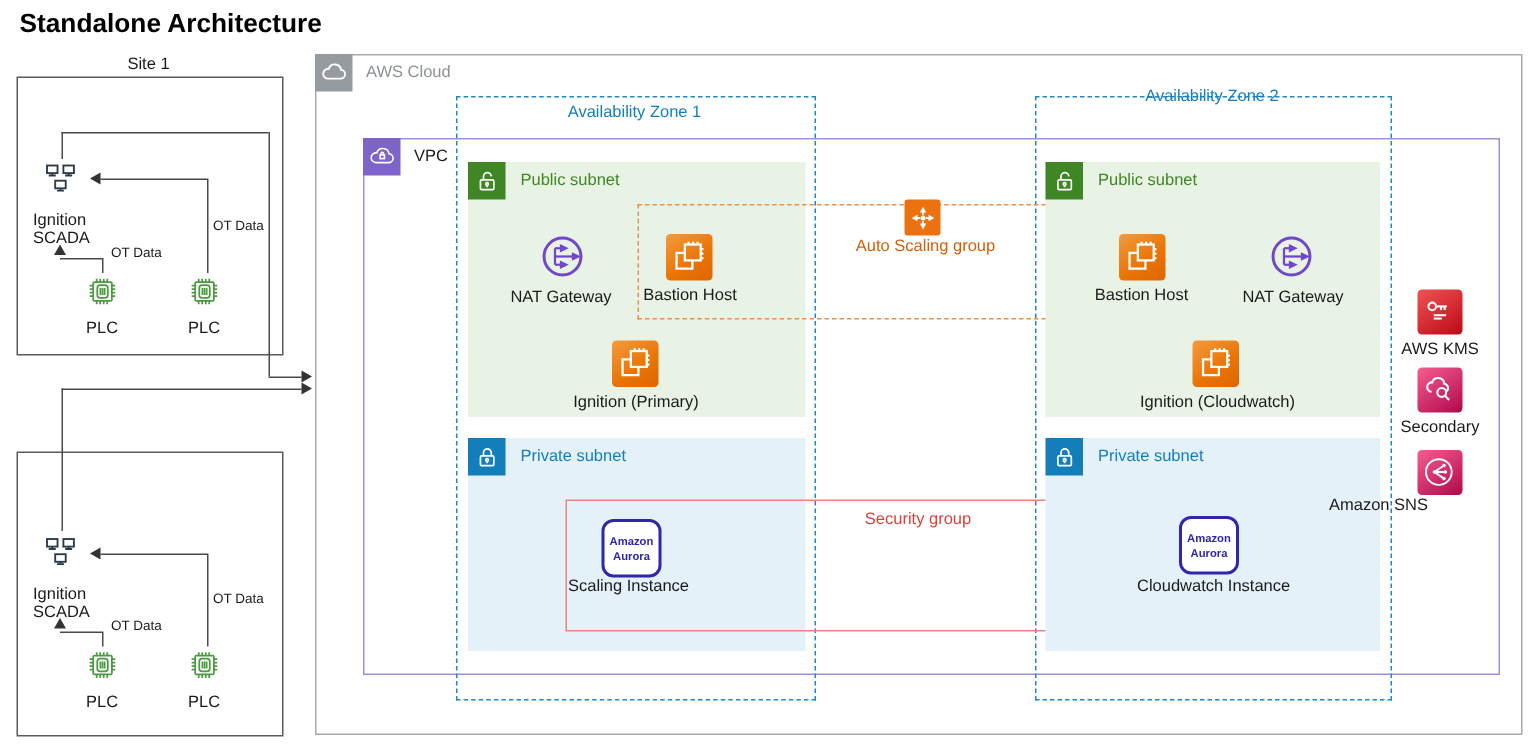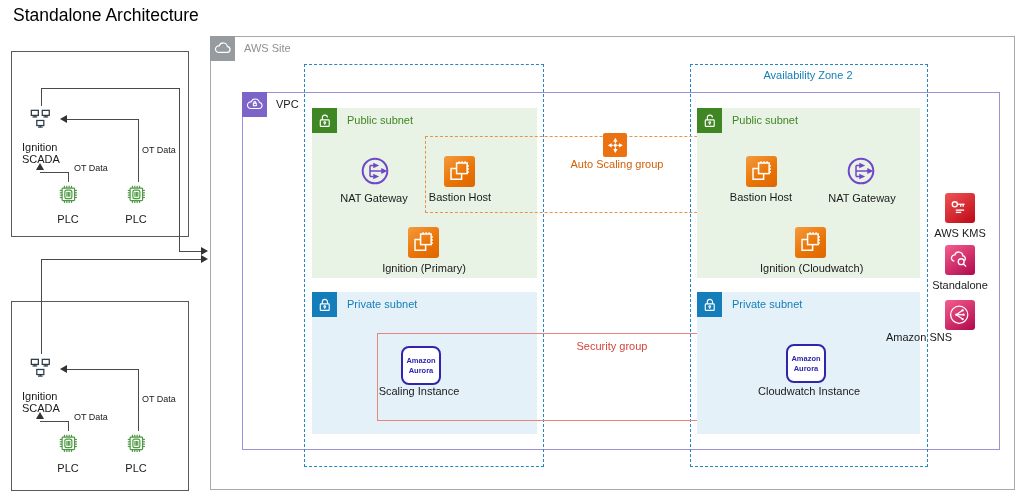--- a/index.html
+++ b/index.html
@@ -1,21 +1,21 @@
 <!DOCTYPE html>
 <html><head>
 <meta charset="utf-8">
 <style>
   html,body{margin:0;padding:0;background:#fff}
   .canvas{position:relative;width:1024px;height:499px;background:#fff;overflow:hidden;
           font-family:"Liberation Sans",sans-serif;color:#1a1a1a}
   .t{position:absolute;font-size:11px;color:#1a1a1a;white-space:nowrap;line-height:1.1}
   .tc{text-align:center}
   .sm{font-size:9px}
-  .title{position:absolute;left:13px;top:5px;font-size:17.5px;font-weight:normal;color:#000}
+  .title{position:absolute;left:13px;top:5px;font-size:17.5px;font-weight:bold;color:#000}
   .sitebox{position:absolute;border:1px solid #5b5b5b;background:#fff}
   .awsbox{position:absolute;border:1px solid #a9a9a9}
   .vpcbox{position:absolute;border:1px solid #9e8fd9}
   .azbox{position:absolute;border:1px dashed #2387c5}
   .az-lbl{position:absolute;font-size:11px;color:#147eba;text-align:center}
   .pub{position:absolute;background:#e9f3e5}
   .priv{position:absolute;background:#e5f1f8}
   .asgbox{position:absolute;border:1px dashed #e8924a}
   .sgbox{position:absolute;border:1px solid #ec847c}
   .icon{position:absolute;display:flex;align-items:center;justify-content:center}
@@ -42,20 +42,21 @@
   .rd-lbl{color:#d6453c}
   .gy-lbl{color:#8c9196}
 </style>
 </head>
 <body>
 
 <div class="canvas">
 
   <div class="title">Standalone Architecture</div>
 
+  <div class="t tc" style="left:11px;top:37px;width:176px">Site 1</div>
   <div class="sitebox" style="left:11px;top:51px;width:176px;height:184px"></div>
 
   <div class="icon" style="left:26px;top:105px;width:30px;height:28px">
     <svg viewBox="0 0 30 28" fill="none" stroke="#2b3b47" stroke-width="1.6">
       <rect x="3" y="3" width="9" height="6.5"></rect>
         <line x1="7.5" y1="9.5" x2="7.5" y2="11.5"></line>
         <line x1="4.5" y1="11.5" x2="10.5" y2="11.5"></line>
       <rect x="17" y="3" width="9" height="6.5"></rect>
         <line x1="21.5" y1="9.5" x2="21.5" y2="11.5"></line>
         <line x1="18.5" y1="11.5" x2="24.5" y2="11.5"></line>
@@ -216,35 +217,36 @@
   <div class="vl" style="left:138px;top:369px;height:62px"></div>
   <div class="hl" style="left:67px;top:369px;width:71px"></div>
   <div class="al" style="left:60px;top:365px"></div>
 
   <div class="awsbox" style="left:210px;top:36px;width:803px;height:452px"></div>
   <div class="icon awsic corner" style="left:210px;top:36px">
     <svg viewBox="0 0 24 24" fill="none" stroke="#fff" stroke-width="1.5">
       <path d="M7,16.5 a4,4 0 1 1 0.6,-7.96 A5.2,5.2 0 0 1 17.7,9.3 a3.6,3.6 0 0 1 -0.7,7.2 z"></path>
     </svg>
   </div>
-  <div class="t gy-lbl" style="left:244px;top:42px">AWS Site</div>
+  <div class="t gy-lbl" style="left:244px;top:42px">AWS Cloud</div>
 
   <div class="vpcbox" style="left:242px;top:92px;width:756px;height:356px"></div>
   <div class="icon vpcic corner" style="left:242px;top:92px">
     <svg viewBox="0 0 24 24" fill="none" stroke="#fff" stroke-width="1.3">
       <path d="M7,16.5 a4,4 0 1 1 0.6,-7.96 A5.2,5.2 0 0 1 17.7,9.3 a3.6,3.6 0 0 1 -0.7,7.2 z"></path>
       <rect x="10.3" y="10.2" width="3.6" height="3"></rect>
       <path d="M11,10.2 v-1 a1.1,1.1 0 0 1 2.2,0 v1"></path>
     </svg>
   </div>
   <div class="t" style="left:276px;top:98px">VPC</div>
 
   <div class="azbox" style="left:304px;top:64px;width:238px;height:401px"></div>
+  <div class="az-lbl" style="left:304px;top:69px;width:238px">Availability Zone 1</div>
   <div class="azbox" style="left:690px;top:64px;width:236px;height:401px"></div>
-  <div class="az-lbl" style="left:690px;top:69px;width:236px">Availability Zone 2</div>
+  <div class="az-lbl" style="left:690px;top:58px;width:236px">Availability Zone 2</div>
 
   <div class="pub" style="left:312px;top:108px;width:225px;height:170px"></div>
   <div class="icon pubic corner" style="left:312px;top:108px">
     <svg viewBox="0 0 24 24" fill="none" stroke="#fff" stroke-width="1.4">
       <rect x="6.5" y="11" width="11" height="8" rx="1"></rect>
       <path d="M9,11 v-2.5 a3.2,3.2 0 0 1 6.4,-0.4"></path>
       <circle cx="12" cy="14.3" r="1.1"></circle>
         <line x1="12" y1="15.4" x2="12" y2="17"></line>
     </svg>
   </div>
@@ -414,21 +416,21 @@
   </div>
   <div class="t tc" style="left:930px;top:227px;width:60px">AWS KMS</div>
 
   <div class="icon pink" style="left:945px;top:245px;width:30px;height:30px">
     <svg viewBox="0 0 24 24" fill="none" stroke="#fff" stroke-width="1.4">
       <path d="M6.5,13.5 a3.2,3.2 0 1 1 0.5,-6.4 A4.2,4.2 0 0 1 15.2,8 a3,3 0 0 1 1.6,5.2"></path>
       <circle cx="13.5" cy="14" r="3"></circle>
       <line x1="15.7" y1="16.2" x2="18.6" y2="19.1"></line>
     </svg>
   </div>
-  <div class="t tc" style="left:928px;top:279px;width:64px">Standalone</div>
+  <div class="t tc" style="left:928px;top:279px;width:64px">Secondary</div>
 
   <div class="icon pink" style="left:945px;top:300px;width:30px;height:30px">
     <svg viewBox="0 0 24 24" fill="none" stroke="#fff" stroke-width="1.3">
       <circle cx="11.5" cy="12" r="8.8"></circle>
       <line x1="8.5" y1="12" x2="15" y2="7.5"></line>
         <line x1="8.5" y1="12" x2="16" y2="12"></line>
         <line x1="8.5" y1="12" x2="15" y2="16.5"></line>
       <circle cx="8.5" cy="12" r="1.2" fill="#fff" stroke="none"></circle>
       <circle cx="15" cy="7.5" r="1.2" fill="#fff" stroke="none"></circle>
       <circle cx="16" cy="12" r="1.2" fill="#fff" stroke="none"></circle>

